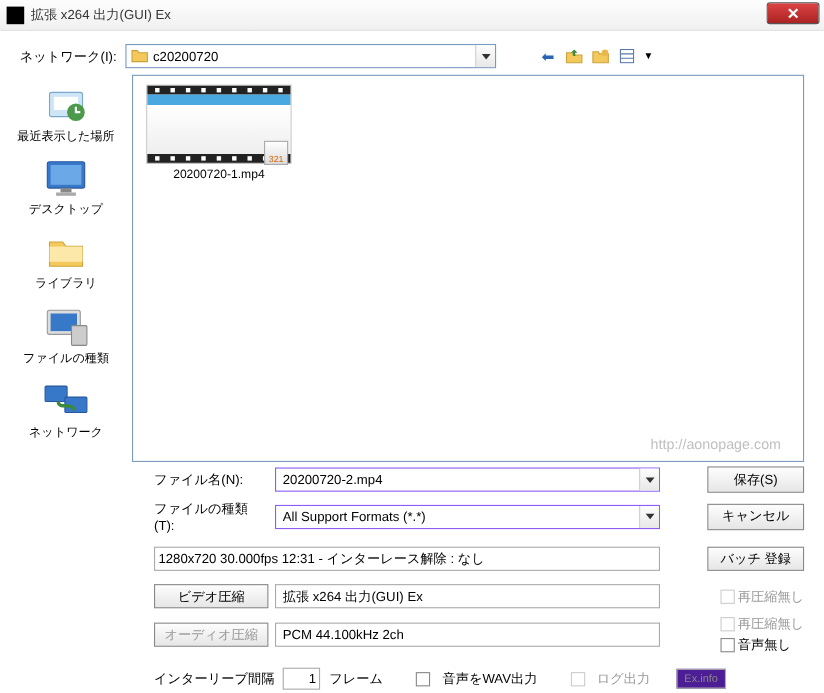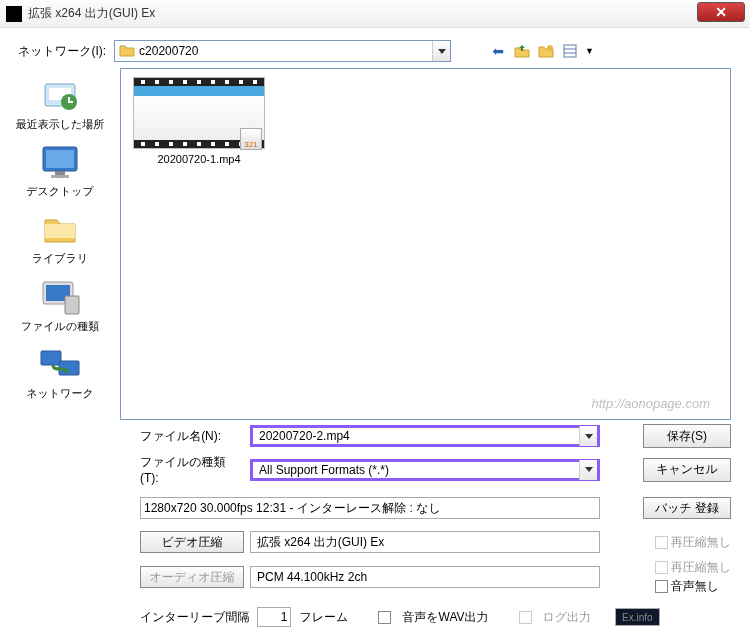--- a/index.html
+++ b/index.html
@@ -25,37 +25,37 @@
 .file-pane{flex:1;border:1px solid #7a9ac0;background:#fff;margin-right:18px;padding:8px;position:relative}
 .file-item{width:140px;text-align:center}
 .thumb{width:132px;height:72px;background:#fff;border:1px solid #bbb;position:relative;margin:0 auto}
 .film{position:absolute;left:0;right:0;height:8px;background:#222}
 .film.top{top:0}.film.bot{bottom:0}
 .film-holes{position:absolute;left:0;right:0;display:flex;justify-content:space-around;padding:0 2px}
 .film-holes span{width:4px;height:4px;background:#fff;margin-top:2px}
 .thumb-img{position:absolute;top:8px;bottom:8px;left:0;right:0;background:linear-gradient(to bottom,#4aa8e0 0%,#4aa8e0 18%,#fff 18%,#eee 100%);display:flex;align-items:center;justify-content:center}
 .thumb-badge{position:absolute;right:2px;bottom:-2px;width:22px;height:22px;background:linear-gradient(#fff,#ddd);border:1px solid #aaa;font-size:8px;display:flex;align-items:flex-end;justify-content:center;color:#d60}
 .file-label{font-size:11px;margin-top:4px;color:#000}
-.watermark{position:absolute;right:20px;bottom:8px;color:#bfbfbf;font-size:13px;font-style:italic}
+.watermark{position:absolute;right:20px;bottom:8px;color:#bfbfbf;font-size:13px;}
 .form-area{padding:4px 18px 10px 140px;display:flex;flex-direction:column;gap:6px}
 .row{display:flex;align-items:center;gap:6px}
 .lbl2{width:104px;color:#000}
-.combo{flex:0 0 350px;height:22px;border:3px solid #8b5cf6;background:#fff;display:flex;align-items:center;padding-left:6px}
+.combo{flex:0 0 350px;height:22px;border:1px solid #8b5cf6;background:#fff;display:flex;align-items:center;padding-left:6px}
 .combo .dd-arrow{height:20px}
 .btn{height:24px;border:1px solid #888;background:linear-gradient(#fdfdfd,#e6e6e6);padding:0 8px;display:flex;align-items:center;justify-content:center;color:#000;min-width:88px}
 .info-box{height:22px;border:1px solid #aaa;background:#fff;display:flex;align-items:center;padding-left:3px;flex:0 0 460px}
 .btn-sm{min-width:88px;height:22px;border:1px solid #888;background:linear-gradient(#fdfdfd,#e6e6e6);padding:0 2px;display:flex;align-items:center;justify-content:center;margin-left:auto}
 .btn2{width:104px;height:22px;border:1px solid #888;background:linear-gradient(#fdfdfd,#e6e6e6);display:flex;align-items:center;justify-content:center}
 .enc-box{height:22px;border:1px solid #aaa;background:#fff;display:flex;align-items:center;padding-left:6px;flex:0 0 350px}
 .chk{width:13px;height:13px;border:1px solid #888;background:#fff;display:inline-block}
 .chk-lbl{color:#000;margin-left:3px}
 .chk-lbl.disabled{color:#999}
 .last-row{display:flex;align-items:center;gap:8px}
 .num-input{width:34px;height:20px;border:1px solid #aaa;background:#fff;text-align:right;padding-right:3px;display:flex;align-items:center;justify-content:flex-end}
-.exinfo{height:18px;padding:0 6px;border:1px solid #aaa;background:#0f172a;font-size:10px;color:#888;display:flex;align-items:center}
+.exinfo{height:18px;padding:0 6px;border:1px solid #aaa;background:#4c1d95;font-size:10px;color:#888;display:flex;align-items:center}
 </style>
 </head>
 <body>
 
 <div class="titlebar">
   <span class="titlebar-icon"></span>
   <span class="titlebar-text">拡張 x264 出力(GUI) Ex</span>
   <div class="close-btn">✕</div>
 </div>
 

